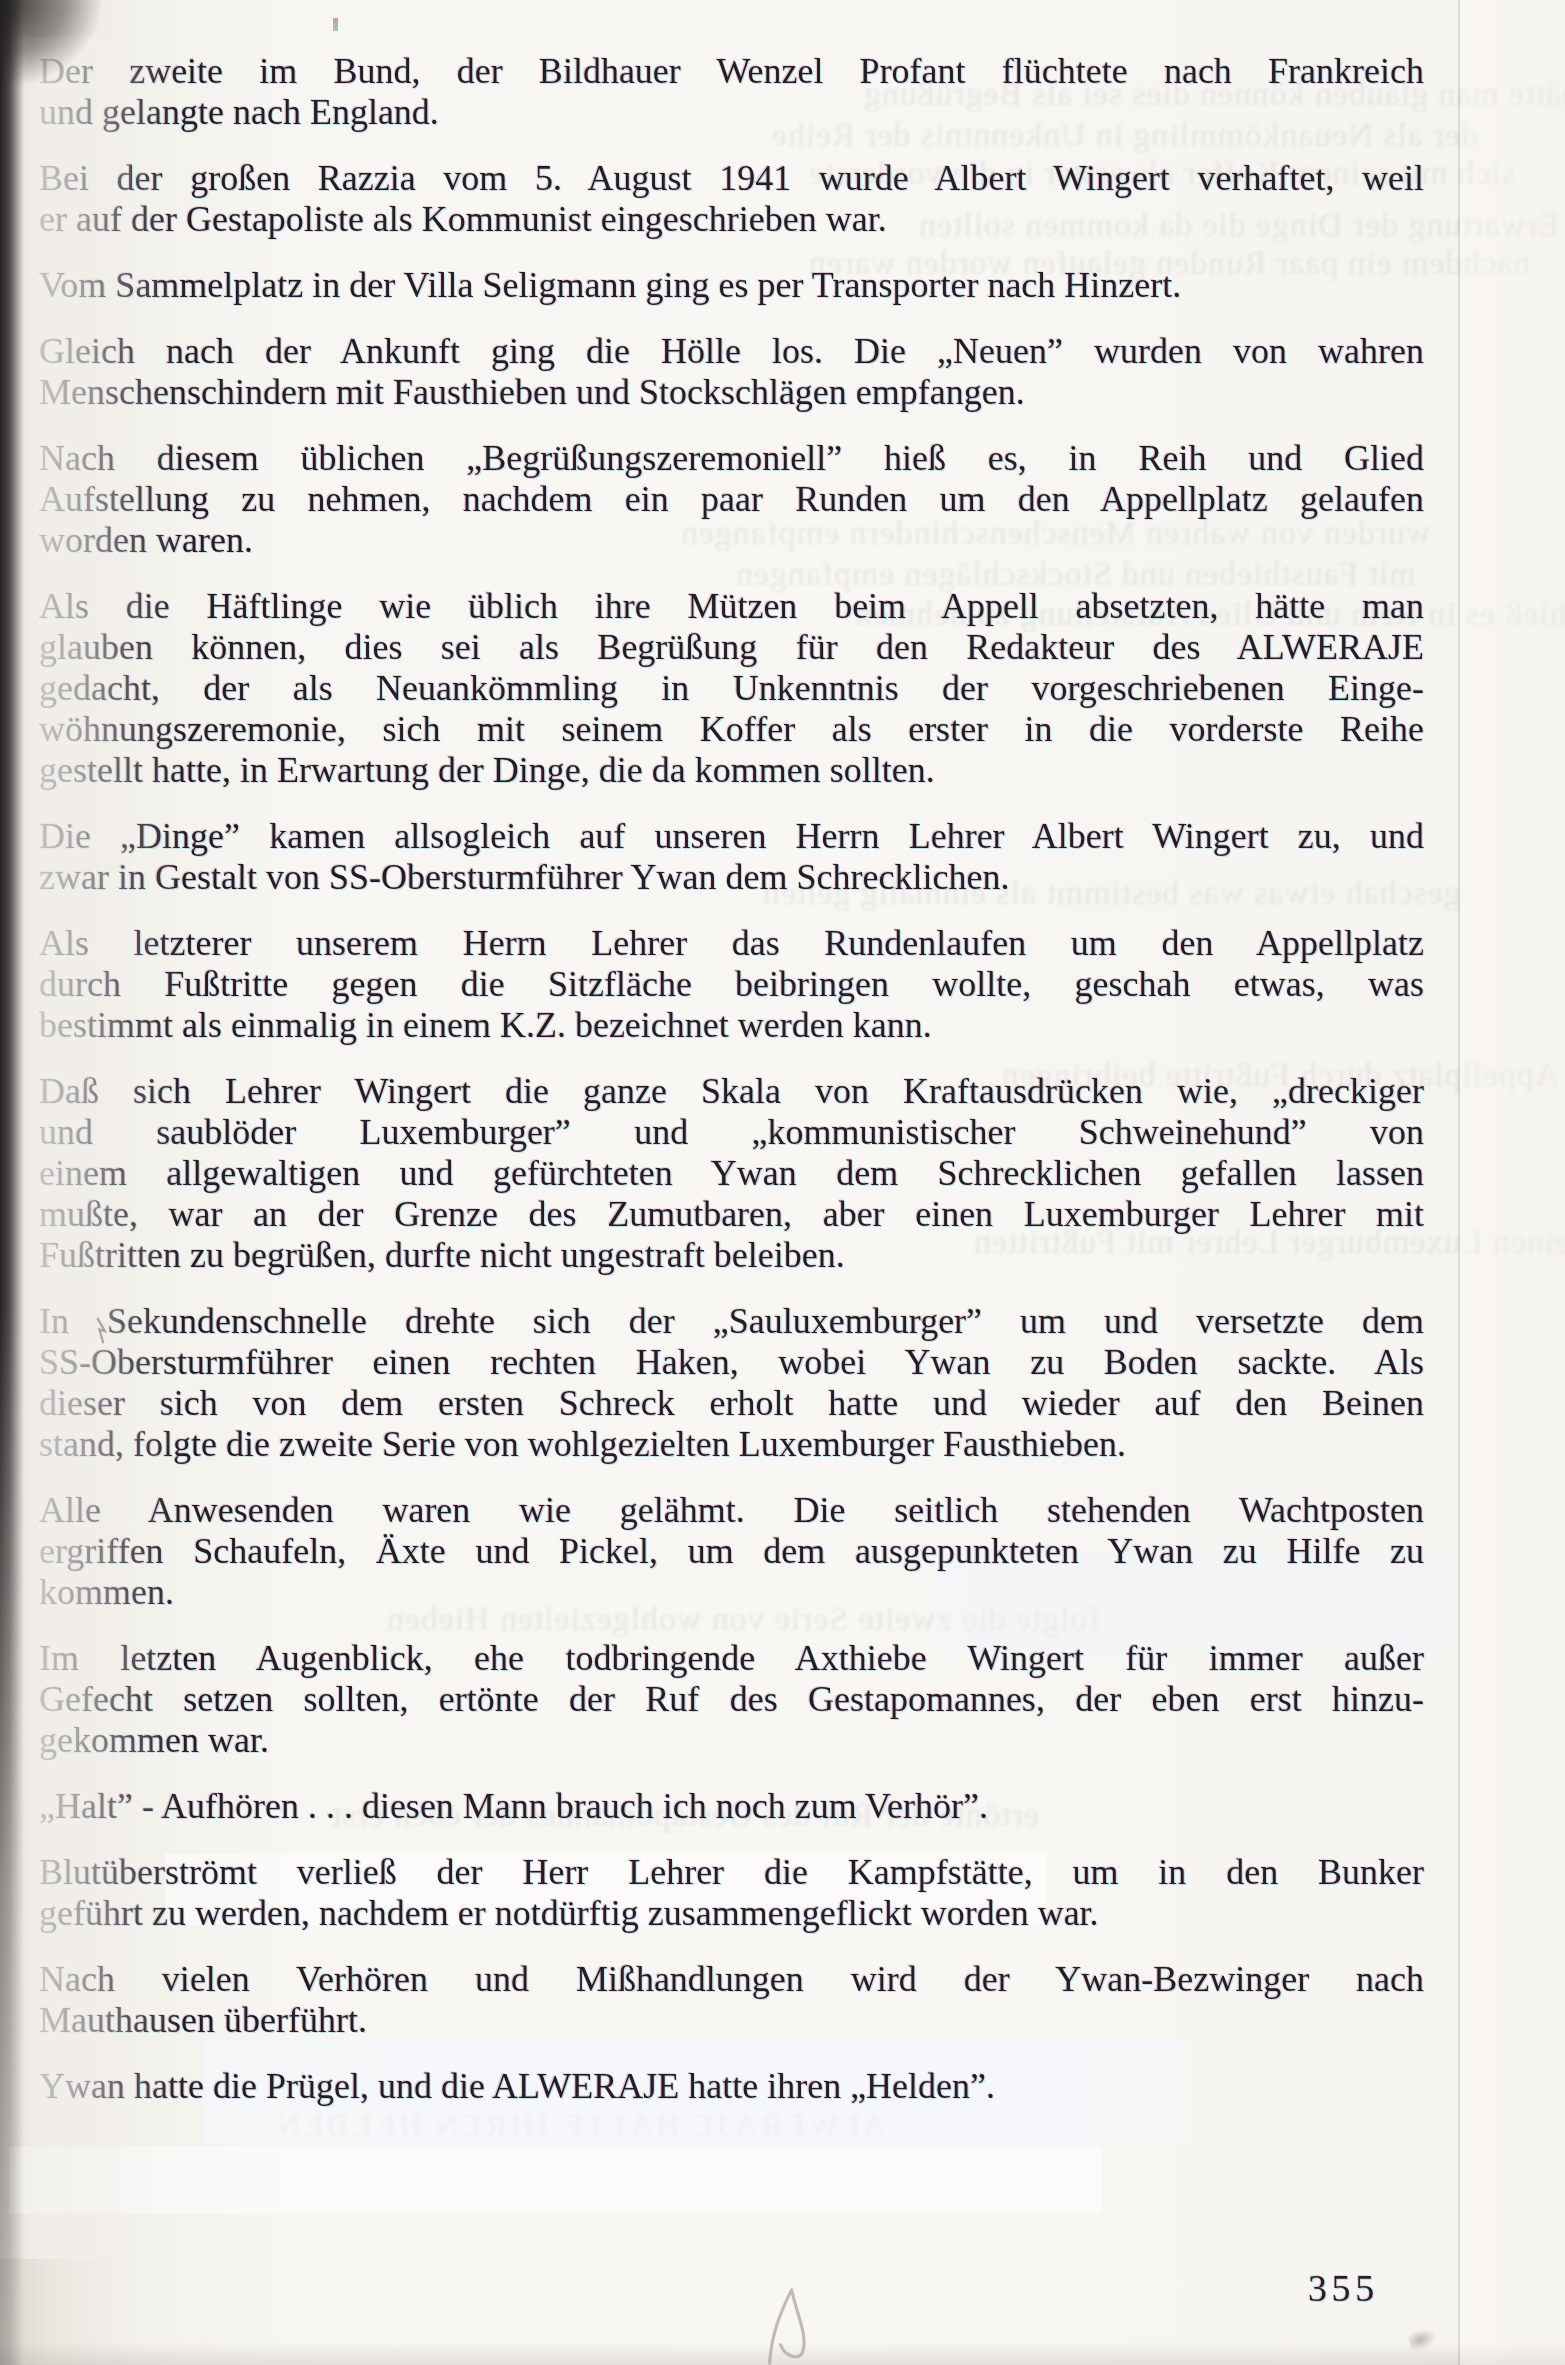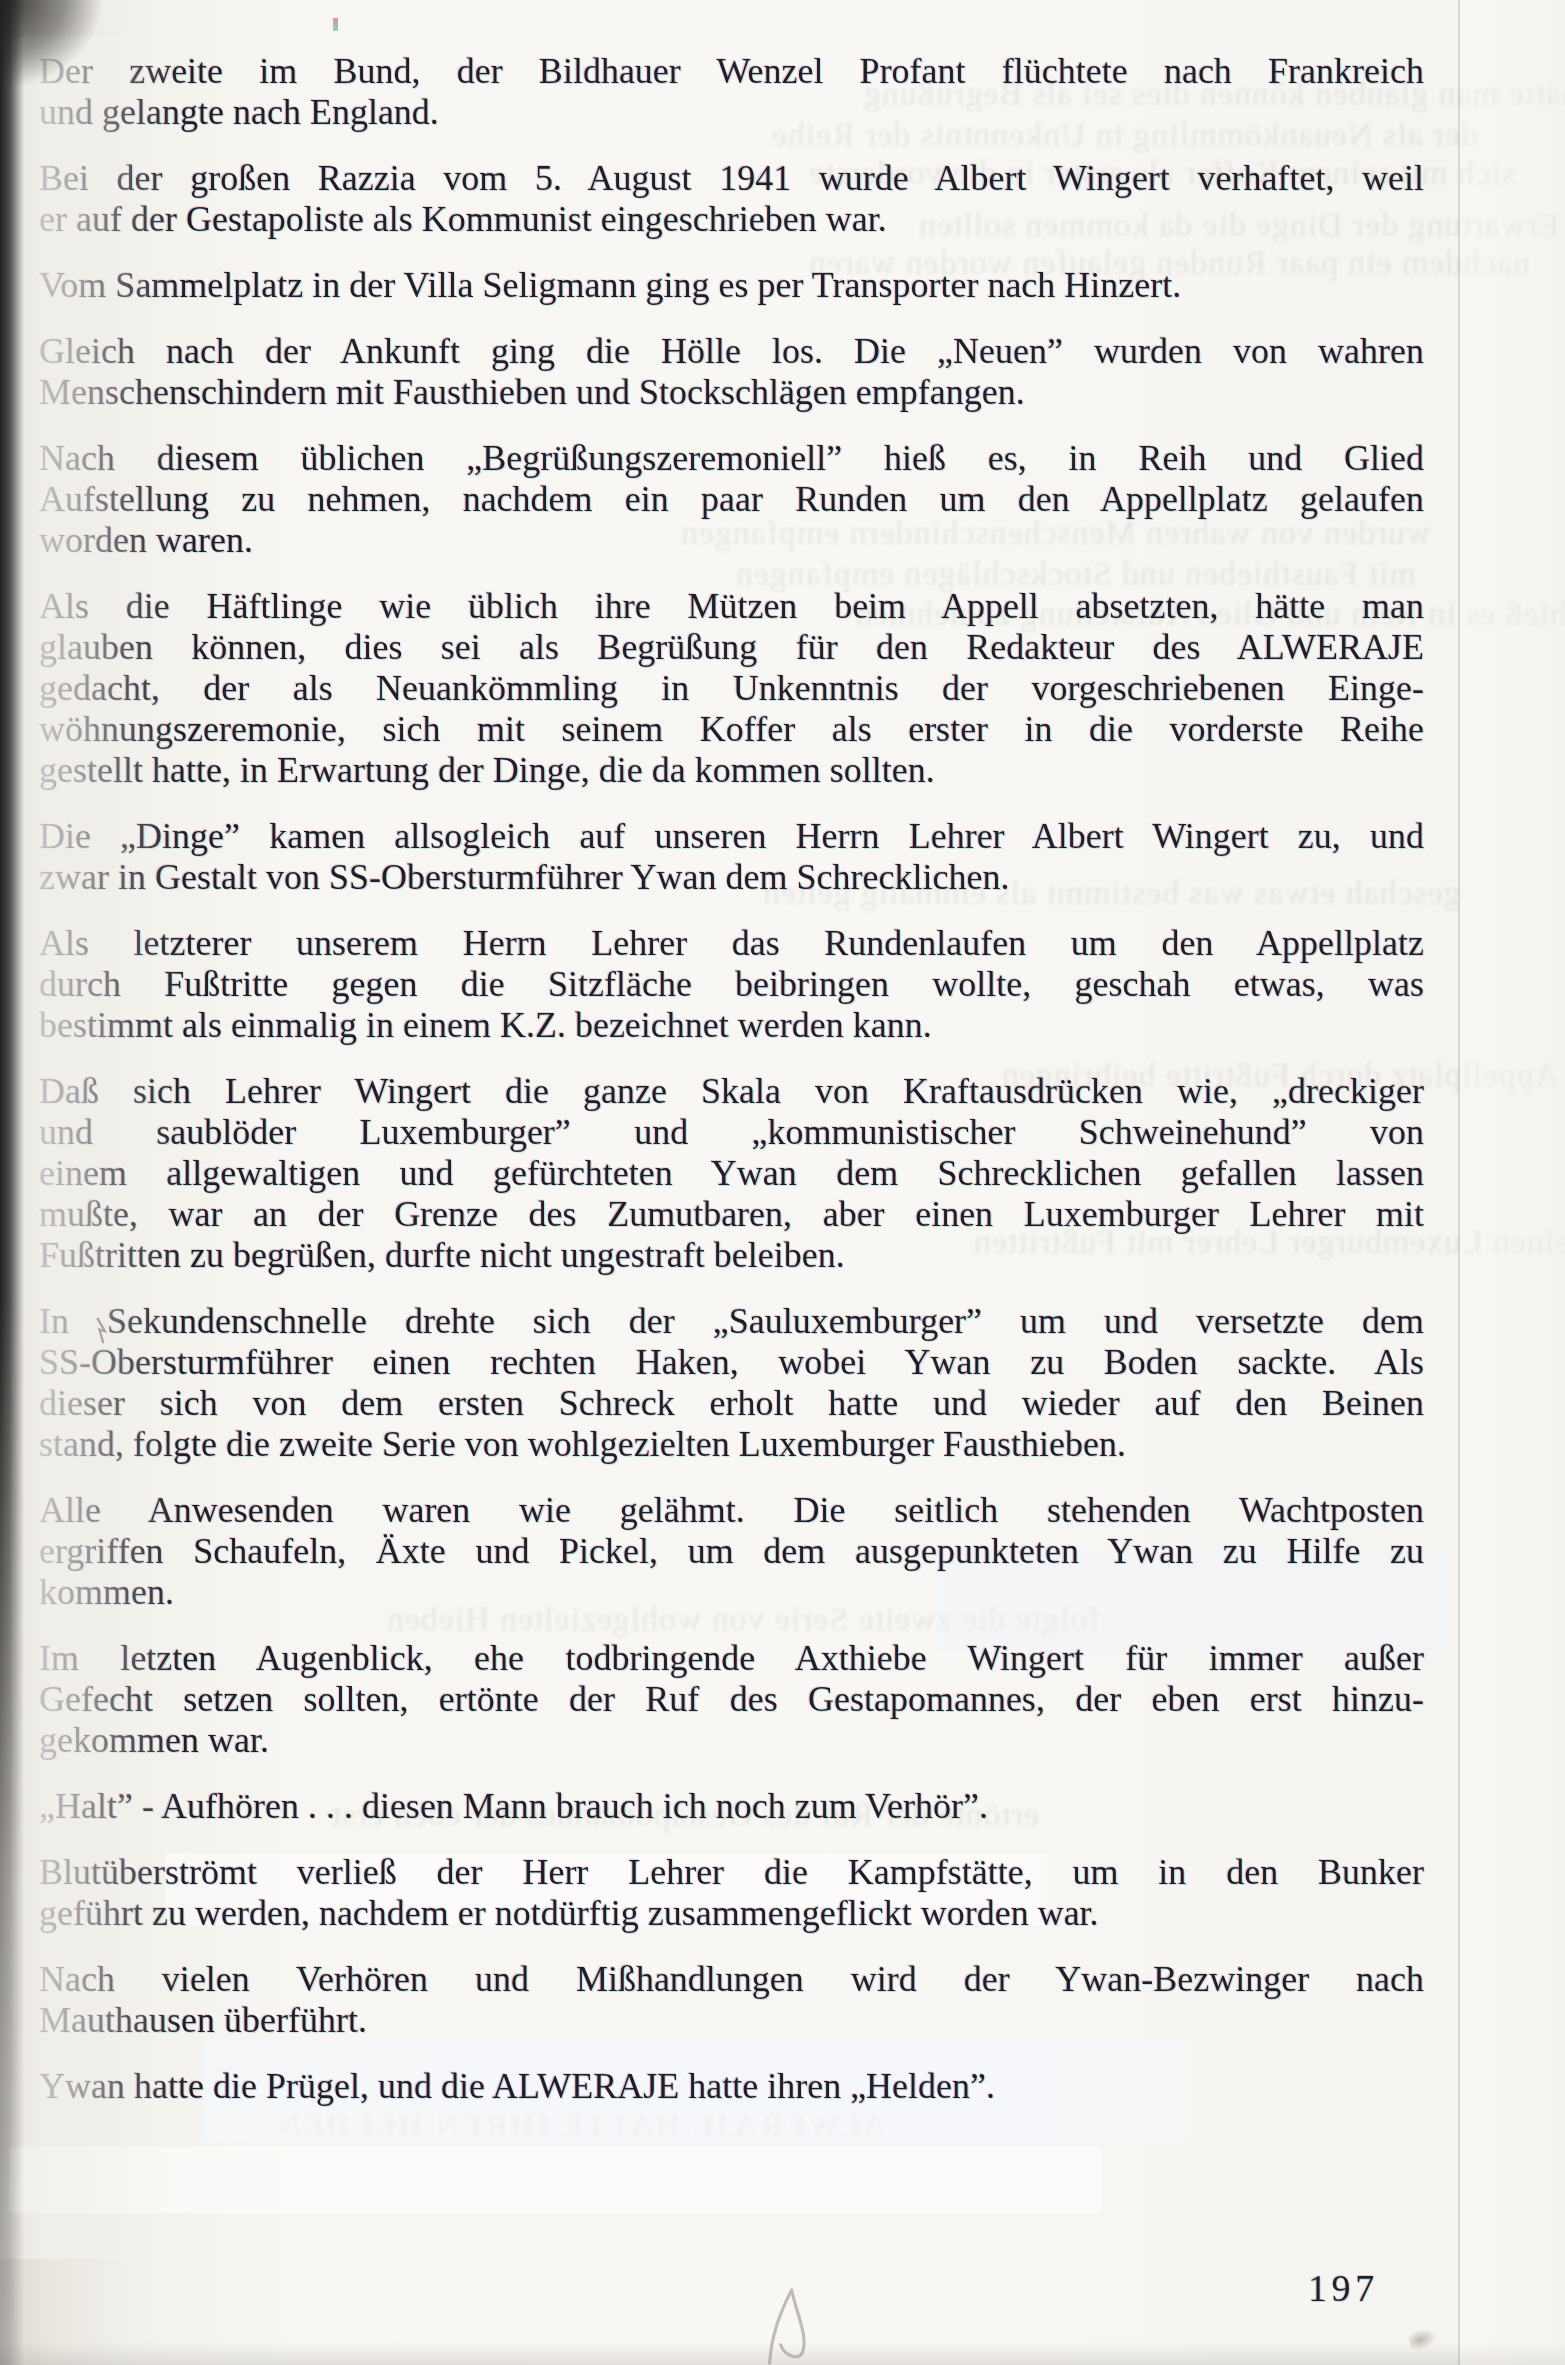--- a/index.html
+++ b/index.html
@@ -171,21 +171,21 @@
       <span class="ln last">Ywan hatte die Prügel, und die ALWERAJE hatte ihren „Helden”.</span>
     </p>
   </main>
 
   <div class="fade-overlay"></div>
   <div class="left-strip"></div>
   <div class="corner-blob"></div>
   <div class="crease"></div>
   <div class="right-light"></div>
 
-  <div class="pageno">197</div>
+  <div class="pageno">355</div>
 
   <svg class="pencil-mark" width="24" height="29" viewBox="0 0 26 32">
     <path d="M6,4 L14,18 L8,16 L12,30" stroke="#6e6a66" stroke-width="2.5" fill="none" stroke-linecap="round"></path>
   </svg>
 
   <svg class="scribble" width="119" height="77" viewBox="0 0 130 84">
     <path d="M52,2 C40,26 30,50 28,82 M52,2 C58,30 70,52 64,70 C60,80 44,74 40,62" stroke="#a39d94" stroke-width="3.5" fill="none" stroke-linecap="round"></path>
   </svg>
 
   <div class="smudge"></div>

